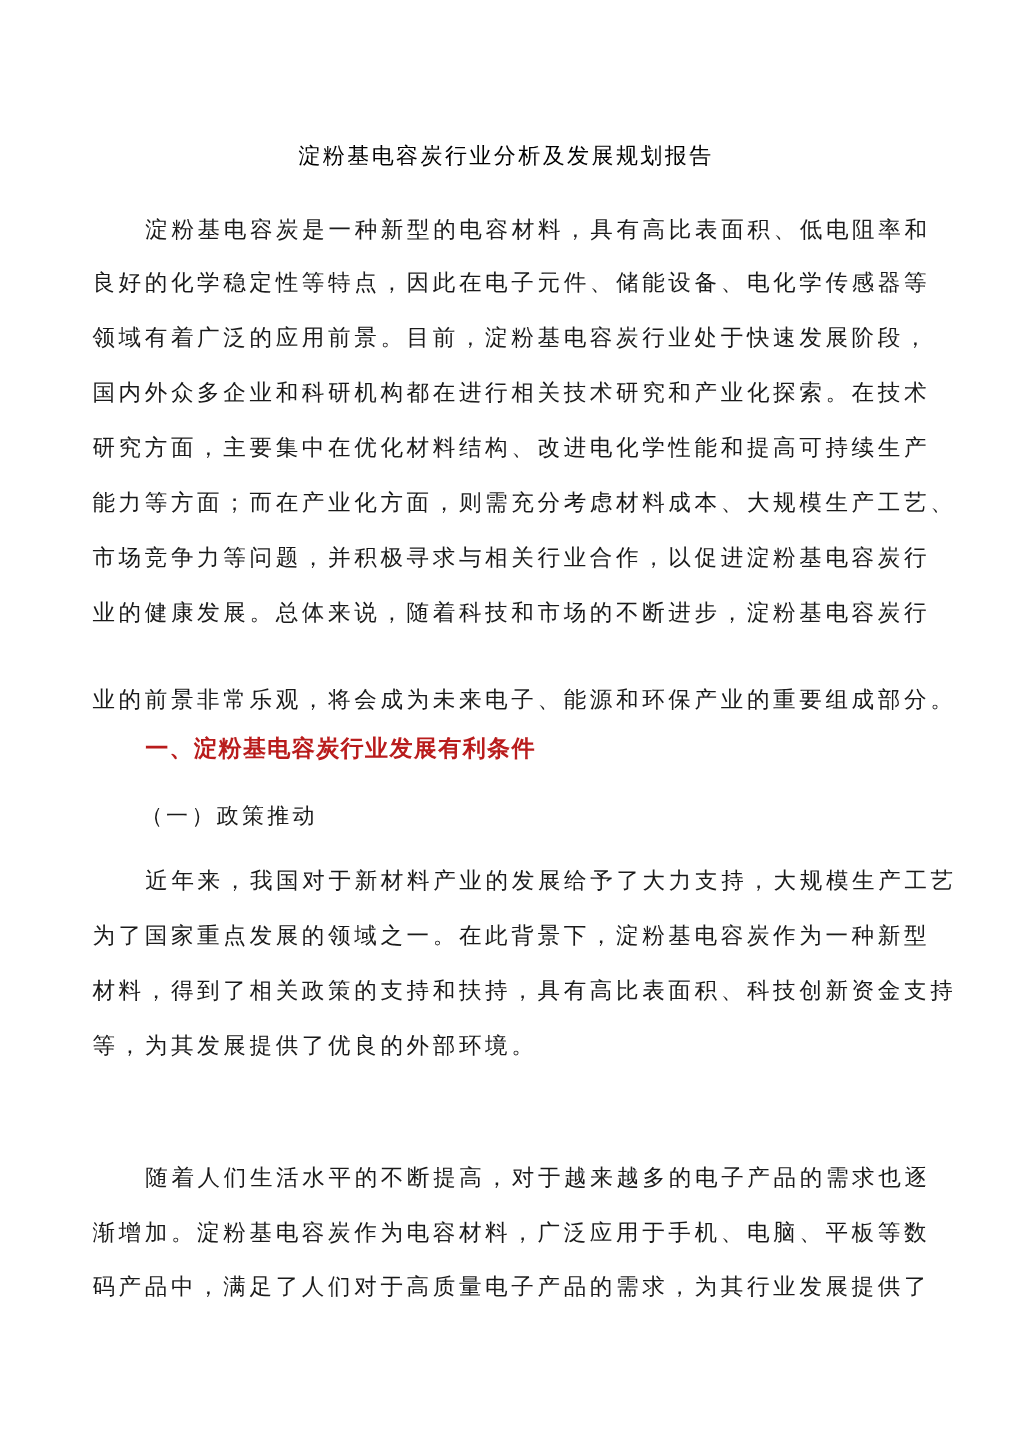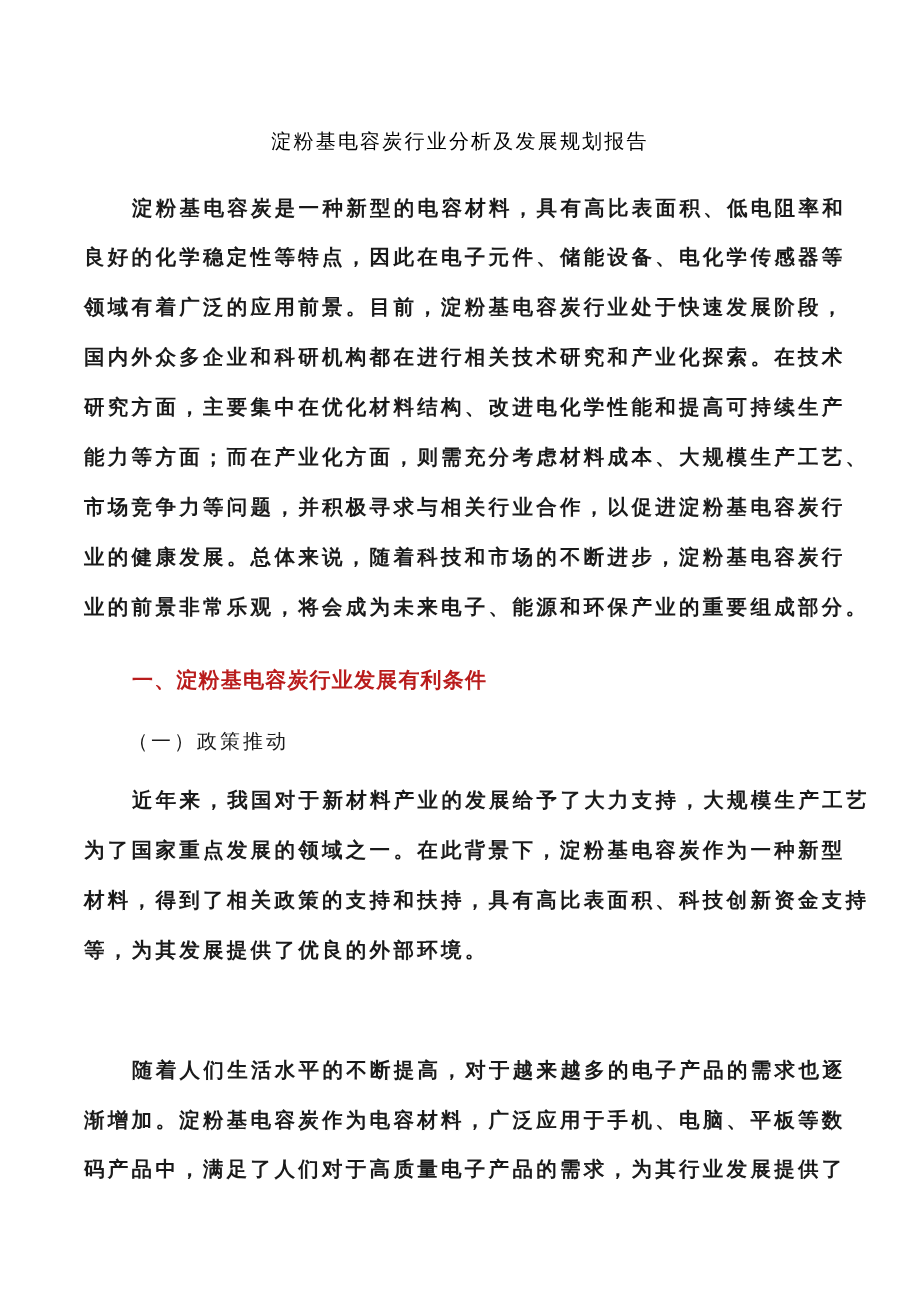--- a/index.html
+++ b/index.html
@@ -22,21 +22,20 @@
       background: #ffffff;
     }
     .line {
       position: absolute;
       left: 84px;
       white-space: nowrap;
       font-size: 20.5px;
       line-height: 26px;
       letter-spacing: 3.3px;
       color: #1a1a1a;
-      font-weight: bold;
     }
     .indent { left: 132px; }
     .title {
       position: absolute;
       left: 0; width: 920px;
       top: 126px;
       text-align: center;
       font-family: "DejaVu Sans", "Liberation Sans", sans-serif;
       font-size: 20px;
       line-height: 30px;
@@ -74,21 +73,21 @@
 
   <div>
     <div class="line indent" style="top:195px">淀粉基电容炭是一种新型的电容材料，具有高比表面积、低电阻率和</div>
     <div class="line" style="top:244px">良好的化学稳定性等特点，因此在电子元件、储能设备、电化学传感器等</div>
     <div class="line" style="top:294px">领域有着广泛的应用前景。目前，淀粉基电容炭行业处于快速发展阶段，</div>
     <div class="line" style="top:344px">国内外众多企业和科研机构都在进行相关技术研究和产业化探索。在技术</div>
     <div class="line" style="top:394px">研究方面，主要集中在优化材料结构、改进电化学性能和提高可持续生产</div>
     <div class="line" style="top:444px">能力等方面；而在产业化方面，则需充分考虑材料成本、大规模生产工艺、</div>
     <div class="line" style="top:494px">市场竞争力等问题，并积极寻求与相关行业合作，以促进淀粉基电容炭行</div>
     <div class="line" style="top:544px">业的健康发展。总体来说，随着科技和市场的不断进步，淀粉基电容炭行</div>
-    <div class="line" style="top:594px">业的前景非常乐观，将会成为未来电子、能源和环保产业的重要组成部分。</div>
+    <div class="line" style="top:623px">业的前景非常乐观，将会成为未来电子、能源和环保产业的重要组成部分。</div>
   </div>
 
   <div class="heading" style="top:667px">一、淀粉基电容炭行业发展有利条件</div>
 
   <div class="subheading" style="top:728px">（一）政策推动</div>
 
   <div>
     <div class="line indent" style="top:787px">近年来，我国对于新材料产业的发展给予了大力支持，大规模生产工艺</div>
     <div class="line" style="top:837px">为了国家重点发展的领域之一。在此背景下，淀粉基电容炭作为一种新型</div>
     <div class="line" style="top:887px">材料，得到了相关政策的支持和扶持，具有高比表面积、科技创新资金支持</div>

